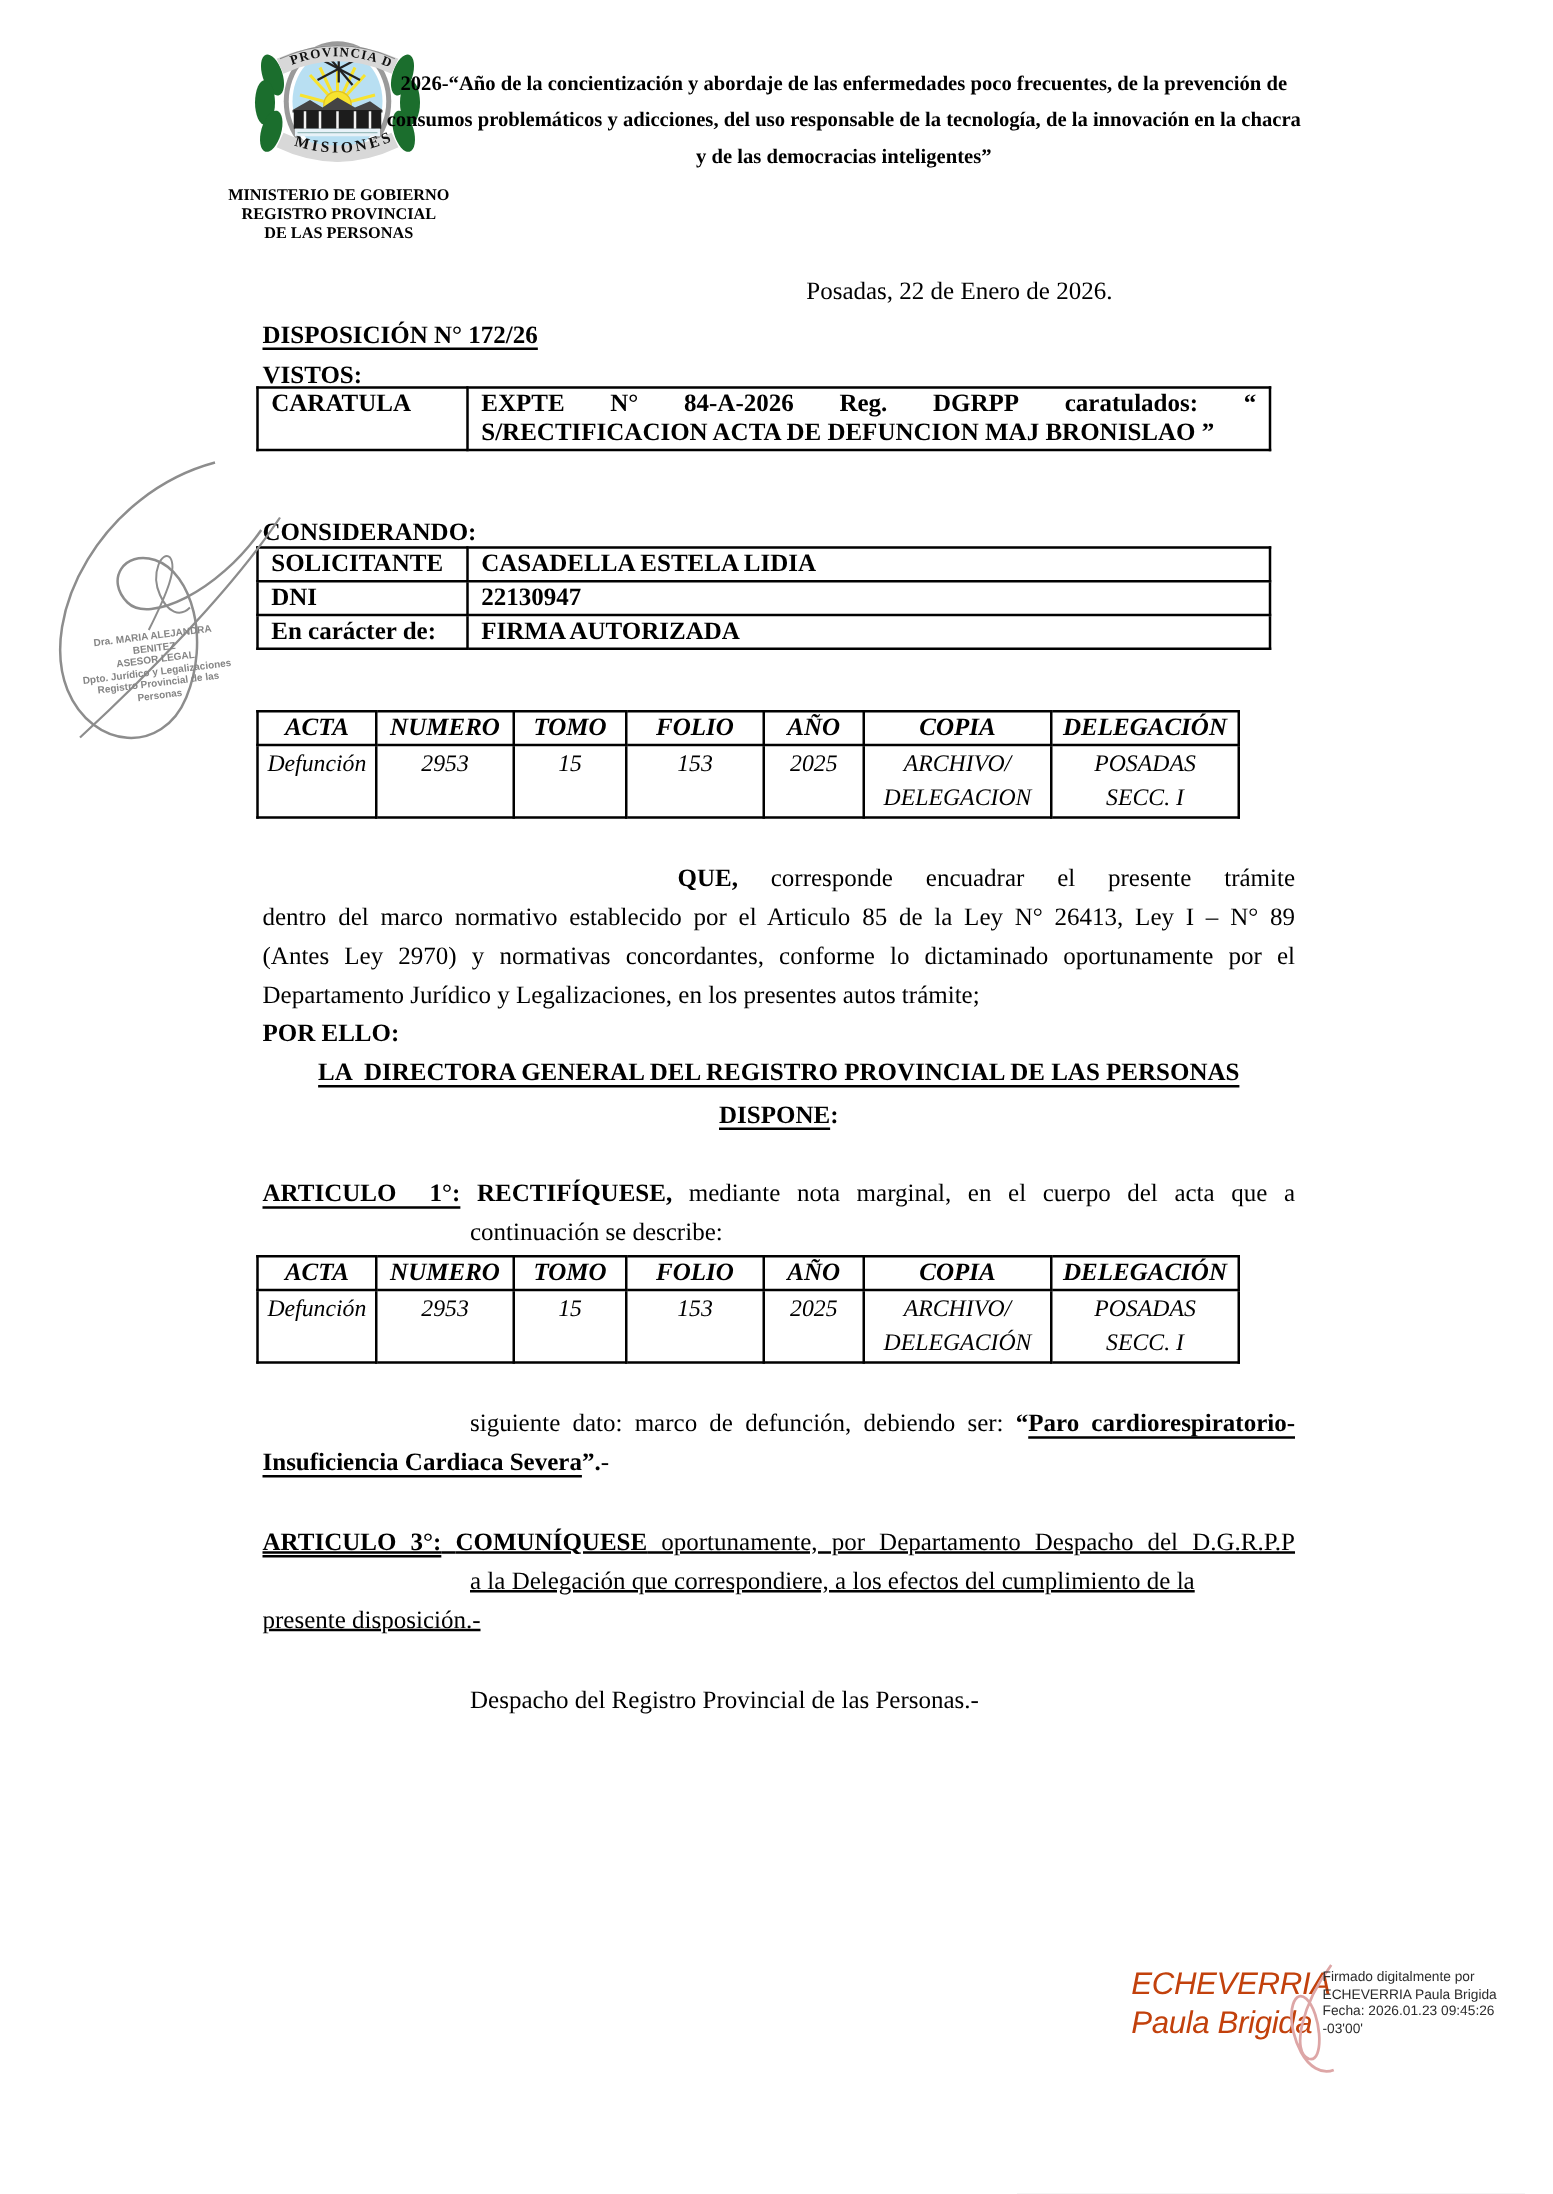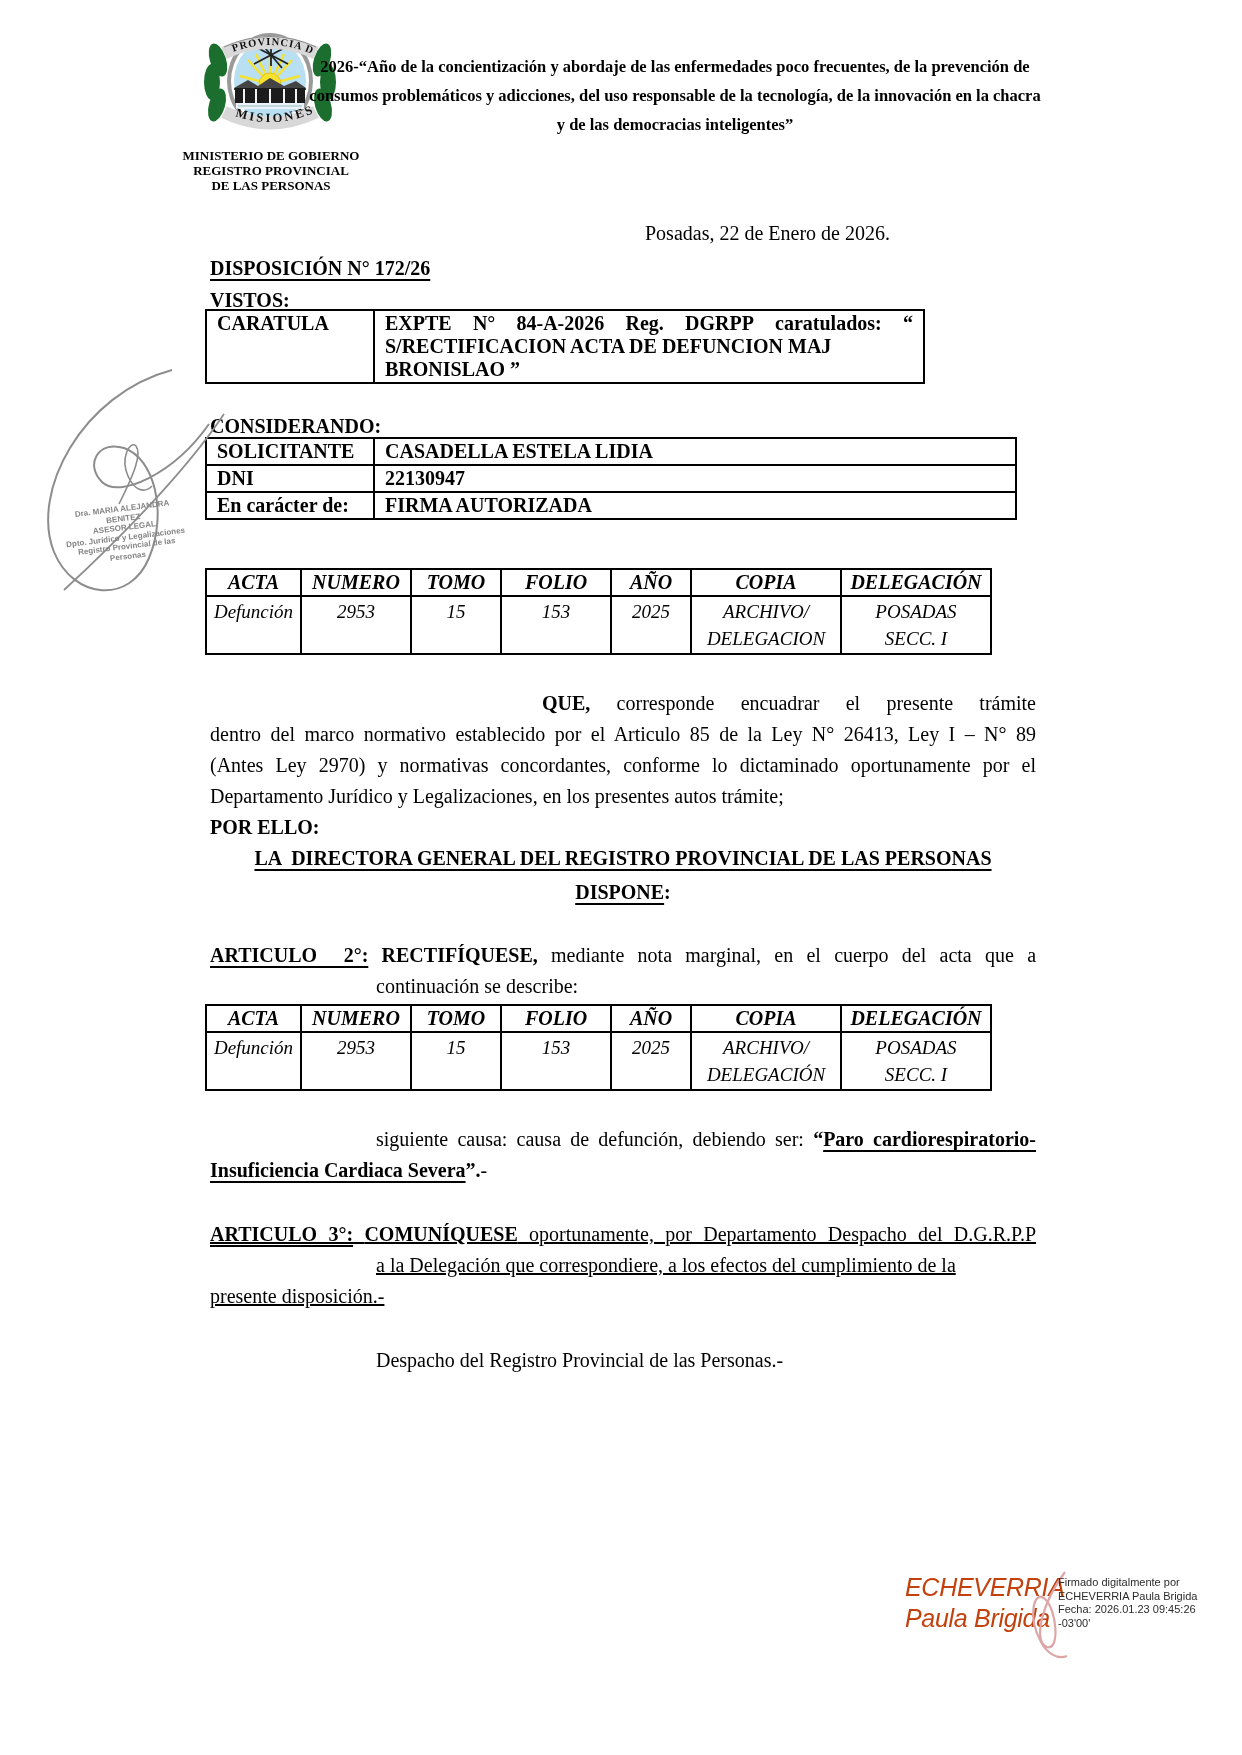--- a/index.html
+++ b/index.html
@@ -108,21 +108,21 @@
   </div>
 
   <div class="abs motto" style="left:305px;top:52px;">2026-“Año de la concientización y abordaje de las enfermedades poco frecuentes, de la prevención de consumos problemáticos y adicciones, del uso responsable de la tecnología, de la innovación en la chacra y de las democracias inteligentes”</div>
 
   <div class="abs dateline" style="left:645px;top:222px;">Posadas, 22 de Enero de 2026.</div>
 
   <div class="abs heading u" style="left:210px;top:255px;">DISPOSICIÓN N° 172/26</div>
 
   <div class="abs heading" style="left:210px;top:287px;">VISTOS:</div>
 
-  <table class="doc abs" style="left:205px;top:309px;width:720px;">
+  <table class="doc abs" style="left:205px;top:309px;width:812px;">
     <colgroup>
         <col style="width:168px">
         <col>
       </colgroup>
     <tbody>
         <tr>
       <td class="lbl">CARATULA</td>
       <td>
         <div class="car-line1">
           <span>EXPTE</span>
@@ -213,21 +213,21 @@
   <div class="abs" style="left:210px;top:688px;width:826px;">
     <div class="line just firstind"><span class="b">QUE,</span><span> corresponde encuadrar el presente trámite</span></div>
     <div class="line just"><span>dentro del marco normativo establecido por el Articulo 85 de la Ley N° 26413, Ley I – N° 89</span></div>
     <div class="line just"><span>(Antes Ley 2970) y normativas concordantes, conforme lo dictaminado oportunamente por el</span></div>
     <div class="line"><span>Departamento Jurídico y Legalizaciones, en los presentes autos trámite;</span></div>
     <div class="line"><span class="b">POR ELLO:</span></div>
     <div class="line ctr"><span class="b u">LA  DIRECTORA GENERAL DEL REGISTRO PROVINCIAL DE LAS PERSONAS</span></div>
     <div class="line ctr" style="margin-top:3px;"><span class="b u">DISPONE</span><span class="b">:</span></div>
 
     <div style="margin-top:32px;">
-      <div class="line just"><span class="b u">ARTICULO  2°:</span><span> </span><span class="b">RECTIFÍQUESE,</span><span> mediante nota marginal, en el cuerpo del acta que a</span></div>
+      <div class="line just"><span class="b u">ARTICULO  1°:</span><span> </span><span class="b">RECTIFÍQUESE,</span><span> mediante nota marginal, en el cuerpo del acta que a</span></div>
       <div class="line ind"><span>continuación se describe:</span></div>
     </div>
 
     <table class="doc acta" style="width:787px;margin-left:-5px;margin-top:2px;">
       <colgroup>
           <col style="width:95px">
           <col style="width:110px">
           <col style="width:90px">
           <col style="width:110px">
           <col style="width:80px">
@@ -253,21 +253,21 @@
         <td class="dat">ARCHIVO/
 DELEGACIÓN</td>
         <td class="dat">POSADAS
 SECC. I</td>
       </tr>
     </tbody>
       </table>
 
 
     <div style="margin-top:33px;">
-      <div class="line ind just"><span>siguiente causa: causa de defunción, debiendo ser: </span><span class="b">“</span><span class="b u">Paro cardiorespiratorio-</span></div>
+      <div class="line ind just"><span>siguiente dato: marco de defunción, debiendo ser: </span><span class="b">“</span><span class="b u">Paro cardiorespiratorio-</span></div>
       <div class="line"><span class="b u">Insuficiencia Cardiaca Severa</span><span class="b">”.</span><span>-</span></div>
     </div>
 
     <div style="margin-top:33px;text-decoration:underline;">
       <div class="line just"><span class="b u">ARTICULO 3°:</span><span> </span><span class="b">COMUNÍQUESE</span><span> oportunamente, por Departamento Despacho del D.G.R.P.P</span></div>
       <div class="line ind"><span>a la Delegación que correspondiere, a los efectos del cumplimiento de la</span></div>
       <div class="line"><span>presente disposición.-</span></div>
     </div>
 
     <div style="margin-top:33px;">

